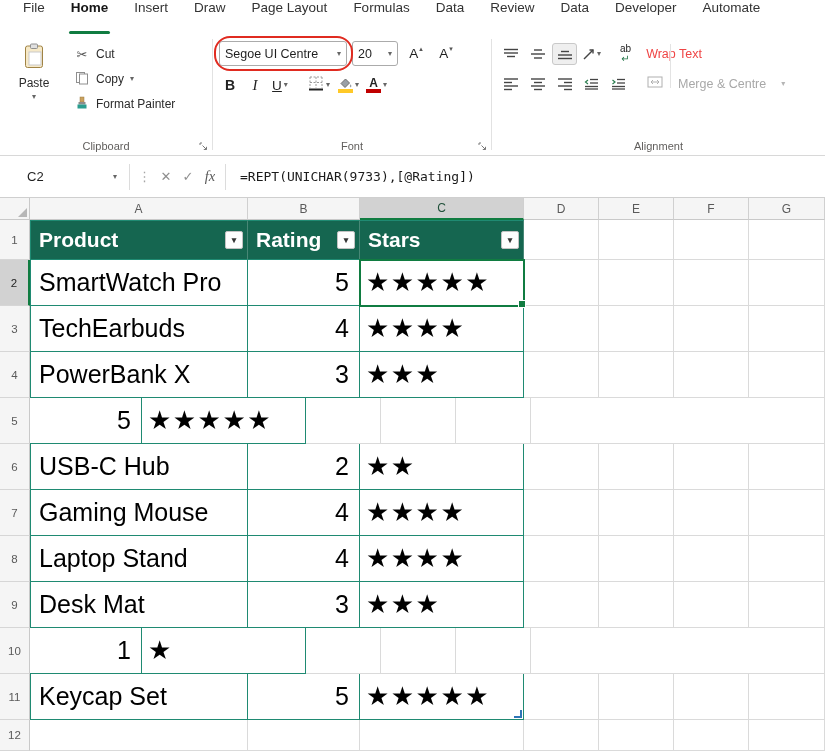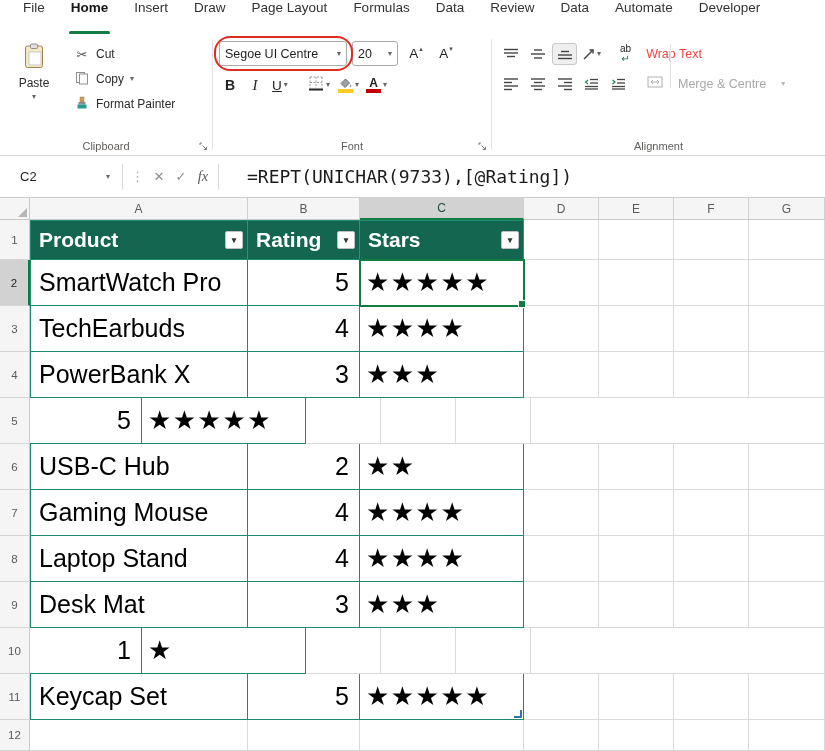--- a/index.html
+++ b/index.html
@@ -59,28 +59,28 @@
   .ibtn{width:25px;height:22px;display:flex;align-items:center;justify-content:center;border-radius:3px;flex:0 0 auto}
   .ibtn.selected{background:#efefef;border:1px solid #c9c9c9}
   .asep{width:1px;height:44px;background:#e3e3e3;position:absolute;left:178px;top:10px}
   .rightcluster{display:flex;align-items:center;gap:15px;margin-left:14px;flex:0 0 auto}
   .wlabel{font-size:12.5px;color:#ef4444;white-space:nowrap}
   .mlabel{font-size:12.5px;color:#a8a8a8;white-space:nowrap}
   .abtxt{font-size:10px;color:#222;line-height:1}
   .hook{font-size:10px;color:#217346;line-height:1}
 
   
-  .formulabar{height:42px;display:flex;align-items:center;background:#fff;border-bottom:1px solid #cfcfcf;padding-left:12px}
+  .formulabar{height:42px;display:flex;align-items:center;background:#fff;border-bottom:1px solid #cfcfcf;padding-left:19px}
   .namebox{width:106px;height:28px;display:flex;align-items:center;padding:0 8px;font-size:13px;color:#1f1f1f;border-radius:3px}
   .namebox .chev{margin-left:auto}
   .fbsep{width:1px;height:26px;background:#dcdcdc;margin:0 4px;flex:0 0 auto}
   .fbdots{color:#a5a5a5;font-size:13px;margin:0 4px}
   .fbbtn{width:22px;text-align:center;font-size:13px;color:#8f8f8f;flex:0 0 auto}
   .fx{font-family:"Liberation Serif",serif;font-style:italic;color:#5a5a5a;font-size:14.5px}
-  .formula{margin-left:24px;font-family:"DejaVu Sans Mono",monospace;font-size:18px;color:#1b1b1b;white-space:nowrap}
+  .formula{margin-left:10px;font-family:"DejaVu Sans Mono",monospace;font-size:13px;color:#1b1b1b;white-space:nowrap}
 
   
   .sheet{position:relative;background:#fff}
   .wgut{width:30px;flex:0 0 auto}
   .wa{width:218px;flex:0 0 auto}
   .wb{width:112px;flex:0 0 auto}
   .wc{width:164px;flex:0 0 auto}
   .wd{width:75px;flex:0 0 auto}
   .wg{flex:1 1 auto;min-width:0}
 
@@ -122,22 +122,22 @@
   <div class="tabbar">
     <div class="tab">File</div>
     <div class="tab active">Home</div>
     <div class="tab">Insert</div>
     <div class="tab">Draw</div>
     <div class="tab">Page Layout</div>
     <div class="tab">Formulas</div>
     <div class="tab">Data</div>
     <div class="tab">Review</div>
     <div class="tab">Data</div>
+    <div class="tab">Developer</div>
     <div class="tab">Automate</div>
-    <div class="tab">Developer</div>
   </div>
 
   <div class="ribbon">
 
     <div class="rgroup g-clip">
       <div class="clipbody">
         <div class="paste">
           <span>
             <svg width="22" height="26" viewBox="0 0 22 26">
                 <rect x="2.5" y="3" width="17" height="21.5" rx="2" fill="#f6e9c8" stroke="#a08344"></rect>

